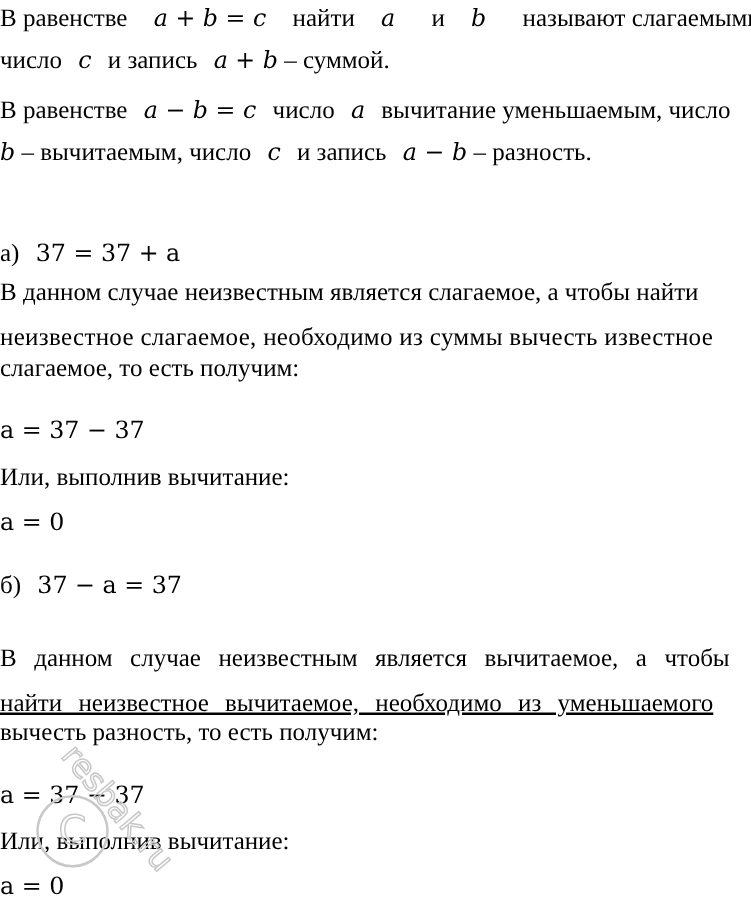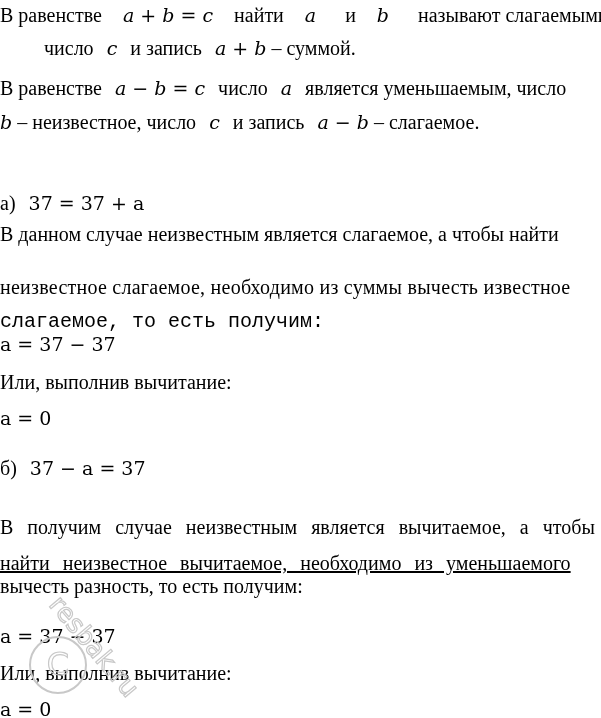--- a/index.html
+++ b/index.html
@@ -50,61 +50,61 @@
 <div class="line" style="top:3px;">
   <span>В равенстве</span><span class="gap"></span><span class="gap"></span>
   <span class="m"><i>a + b = c</i></span><span class="gap"></span><span class="gap"></span>
   <span>найти</span><span class="gap"></span><span class="gap"></span>
   <span class="m"><i>a</i></span><span class="gap"></span><span class="gap"></span><span class="gap"></span>
   <span>и</span><span class="gap"></span><span class="gap"></span>
   <span class="m"><i>b</i></span><span class="gap"></span><span class="gap"></span><span class="gap"></span>
   <span>называют слагаемыми,</span>
 </div>
 
-<div class="line" style="top:36px;padding-left:44px;">
+<div class="line" style="top:36px;">
   <span>число</span><span class="gap"></span>
   <span class="m"><i>c</i></span><span class="gap"></span>
   <span>и запись</span><span class="gap"></span>
   <span class="m"><i>a + b</i></span>
   <span>– суммой.</span>
 </div>
 
 <div class="line" style="top:76px;">
   <span>В равенстве</span><span class="gap"></span>
   <span class="m"><i>a − b = c</i></span><span class="gap"></span>
   <span>число</span><span class="gap"></span>
   <span class="m"><i>a</i></span><span class="gap"></span>
-  <span>является уменьшаемым, число</span>
+  <span>вычитание уменьшаемым, число</span>
 </div>
 
 <div class="line" style="top:110px;">
   <span class="m"><i>b</i></span>
-  <span>– неизвестное, число</span><span class="gap"></span>
+  <span>– вычитаемым, число</span><span class="gap"></span>
   <span class="m"><i>c</i></span><span class="gap"></span>
   <span>и запись</span><span class="gap"></span>
   <span class="m"><i>a − b</i></span>
-  <span>– слагаемое.</span>
+  <span>– разность.</span>
 </div>
 
 <div class="line" style="top:191px;">
   <span>а)</span><span class="gap"></span>
   <span class="m">37 = 37 + a</span>
 </div>
 <div class="line justify" style="top:222px;">В данном случае неизвестным является слагаемое, а чтобы найти</div>
-<div class="line" style="top:258px; letter-spacing:0.25px;margin-top:17px;">неизвестное слагаемое, необходимо из суммы вычесть известное</div>
-<div class="line" style="top:310px;font-family:Liberation Mono, monospace;">слагаемое, то есть получим:</div>
+<div class="line" style="top:258px; letter-spacing:0.25px;">неизвестное слагаемое, необходимо из суммы вычесть известное</div>
+<div class="line" style="top:283px;">слагаемое, то есть получим:</div>
 <div class="line m" style="top:332px;">a = 37 − 37</div>
 <div class="line" style="top:370px;">Или, выполнив вычитание:</div>
 <div class="line m" style="top:406px;">a = 0</div>
 
 <div class="line" style="top:456px;">
   <span>б)</span><span class="gap"></span>
   <span class="m">37 − a = 37</span>
 </div>
-<div class="line" style="top:515px; word-spacing:9px;">В получим случае неизвестным является вычитаемое, а чтобы</div>
+<div class="line" style="top:515px; word-spacing:9px;">В данном случае неизвестным является вычитаемое, а чтобы</div>
 <div class="line" style="top:551px; word-spacing:8px;text-decoration:underline;">найти неизвестное вычитаемое, необходимо из уменьшаемого</div>
 <div class="line" style="top:574px;">вычесть разность, то есть получим:</div>
 <div class="line m" style="top:624px;">a = 37 − 37</div>
 <div class="line" style="top:661px;">Или, выполнив вычитание:</div>
 <div class="line m" style="top:697px;">a = 0</div>
 
 <svg class="watermark" viewBox="0 0 130 150">
   <circle cx="38" cy="100" r="28" fill="none" stroke="#c8c8c8" stroke-width="2"></circle>
   <text x="38" y="110" text-anchor="middle" font-size="32" fill="none" stroke="#c8c8c8" stroke-width="1.2" font-family="DejaVu Sans, sans-serif">C</text>
   <text x="0" y="0" font-size="26" fill="none" stroke="#c8c8c8" stroke-width="1.2" font-family="DejaVu Sans, sans-serif" transform="translate(28,40) rotate(50)">resbak.ru</text>

